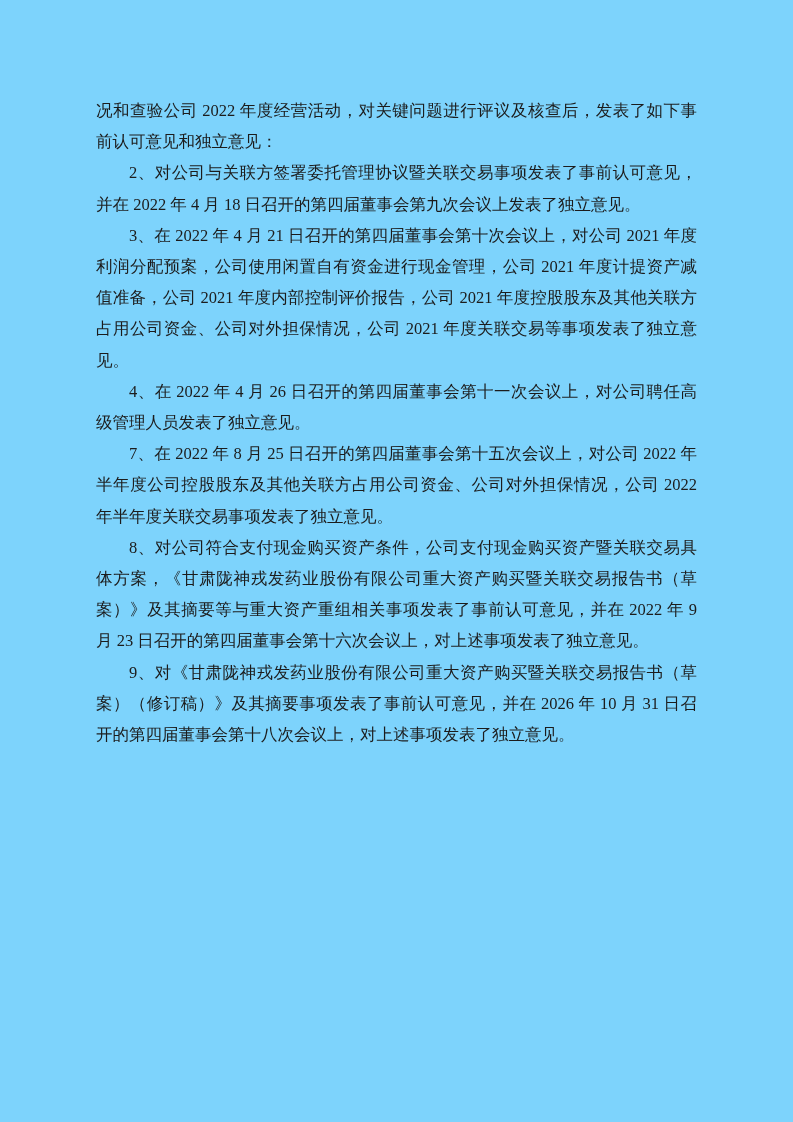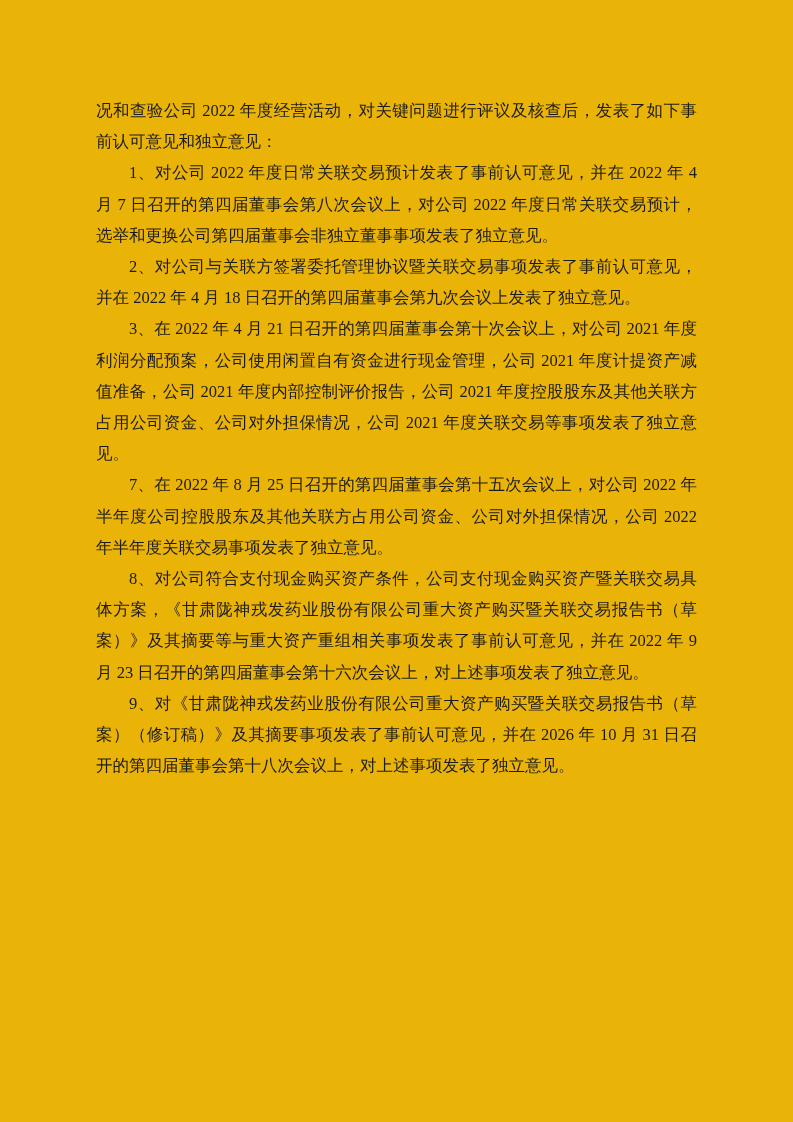--- a/index.html
+++ b/index.html
@@ -4,21 +4,21 @@
 <style>
   html, body {
     margin: 0;
     padding: 0;
     background: #ffffff;
   }
   .page {
     position: relative;
     width: 793px;
     height: 1122px;
-    background: #eab308;
+    background: #7dd3fc;
     overflow: hidden;
     font-family: "Liberation Serif", "DejaVu Serif", serif;
   }
   .doc-body {
     position: absolute;
     left: 96px;
     top: 95px;
     width: 601px;
     color: #1c1c1c;
     font-size: 16.5px;
@@ -33,20 +33,20 @@
   .para.indent {
     text-indent: 2em;
   }
 </style>
 </head>
 <body>
 
 <div class="page">
   <div class="doc-body">
     <p class="para">况和查验公司 2022 年度经营活动，对关键问题进行评议及核查后，发表了如下事前认可意见和独立意见：</p>
-    <p class="para indent">1、对公司 2022 年度日常关联交易预计发表了事前认可意见，并在 2022 年 4 月 7 日召开的第四届董事会第八次会议上，对公司 2022 年度日常关联交易预计，选举和更换公司第四届董事会非独立董事事项发表了独立意见。</p>
     <p class="para indent">2、对公司与关联方签署委托管理协议暨关联交易事项发表了事前认可意见，并在 2022 年 4 月 18 日召开的第四届董事会第九次会议上发表了独立意见。</p>
     <p class="para indent">3、在 2022 年 4 月 21 日召开的第四届董事会第十次会议上，对公司 2021 年度利润分配预案，公司使用闲置自有资金进行现金管理，公司 2021 年度计提资产减值准备，公司 2021 年度内部控制评价报告，公司 2021 年度控股股东及其他关联方占用公司资金、公司对外担保情况，公司 2021 年度关联交易等事项发表了独立意见。</p>
+    <p class="para indent">4、在 2022 年 4 月 26 日召开的第四届董事会第十一次会议上，对公司聘任高级管理人员发表了独立意见。</p>
     <p class="para indent">7、在 2022 年 8 月 25 日召开的第四届董事会第十五次会议上，对公司 2022 年半年度公司控股股东及其他关联方占用公司资金、公司对外担保情况，公司 2022 年半年度关联交易事项发表了独立意见。</p>
     <p class="para indent">8、对公司符合支付现金购买资产条件，公司支付现金购买资产暨关联交易具体方案，《甘肃陇神戎发药业股份有限公司重大资产购买暨关联交易报告书（草案）》及其摘要等与重大资产重组相关事项发表了事前认可意见，并在 2022 年 9 月 23 日召开的第四届董事会第十六次会议上，对上述事项发表了独立意见。</p>
     <p class="para indent">9、对《甘肃陇神戎发药业股份有限公司重大资产购买暨关联交易报告书（草案）（修订稿）》及其摘要事项发表了事前认可意见，并在 2026 年 10 月 31 日召开的第四届董事会第十八次会议上，对上述事项发表了独立意见。</p>
   </div>
 </div>
 
 </body></html>

